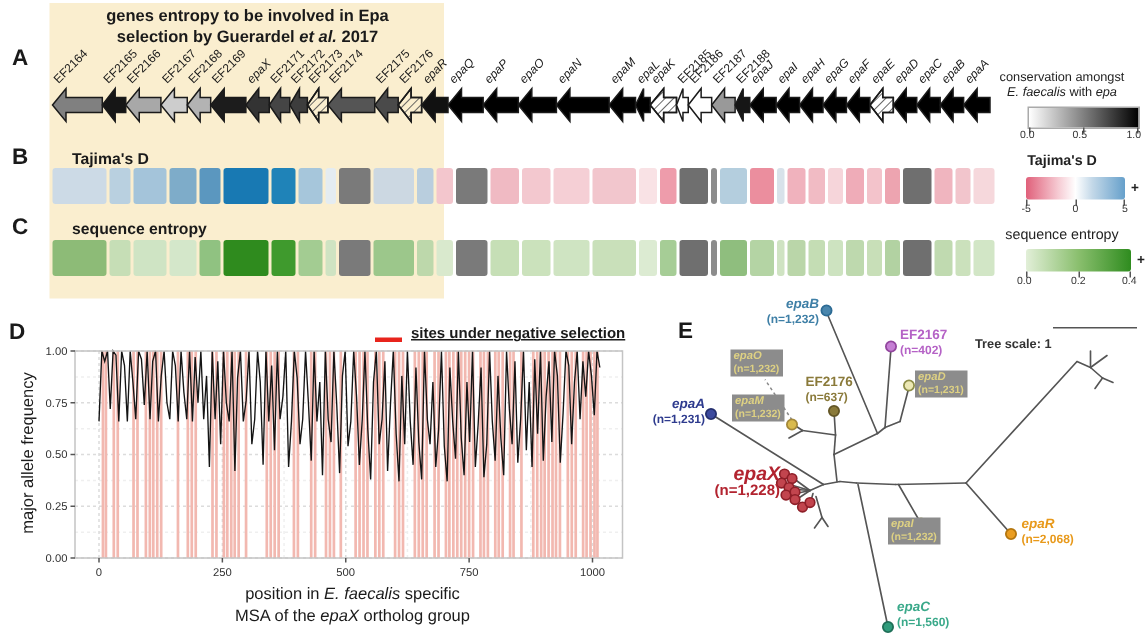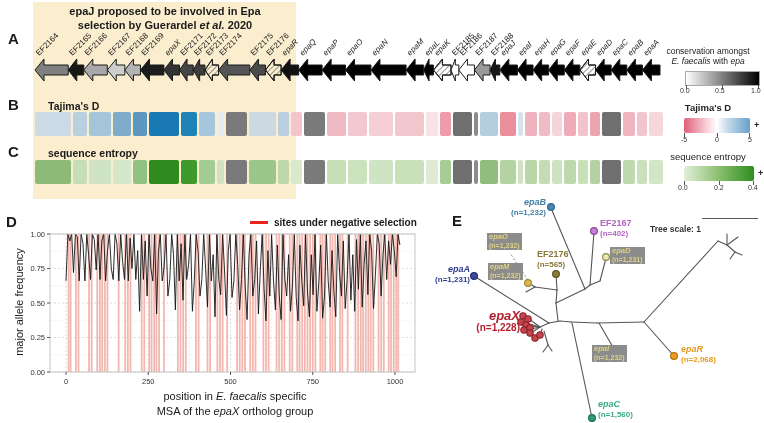--- a/index.html
+++ b/index.html
@@ -13,21 +13,21 @@
   .strip{left:35px;height:24px;display:flex;gap:2px;}
   .strip .blk{height:100%;border-radius:2px;}
   
   .leg-title{width:120px;text-align:center;font-size:8.5px;line-height:10px;color:#222;}
   .grad{height:13px;}
   .leg-ticks{width:120px;font-size:7px;color:#333;}
   .leg-ticks span{position:absolute;top:0;}
   .plus{font-size:9px;font-weight:bold;color:#222;}
   .tickmark{position:absolute;width:1px;height:4px;background:#555;top:13px;}
   
-  #d-legend{display:flex;align-items:center;gap:6px;font-size:10px;font-weight:bold;}
+  #d-legend{display:flex;align-items:flex-end;gap:6px;font-size:10px;font-weight:bold;text-decoration:underline;}
   #d-legend .dash{width:18px;height:3px;}
   #d-ylabel{width:170px;text-align:center;font-size:11px;transform:rotate(-90deg);}
   .d-xlabel{width:300px;text-align:center;font-size:11px;}
   
   #tree{left:440px;top:195px;width:324px;height:228px;}
   #tree svg{position:absolute;left:0;top:0;}
   .tip{position:absolute;font-size:9px;line-height:9.5px;font-weight:bold;white-space:nowrap;}
   .tip .tname.ital{font-style:italic;}
   .tip .tn{font-weight:bold;font-size:8px;}
   .tip.right{transform:translateX(-100%);text-align:right;}
@@ -40,22 +40,22 @@
   svg text{font-family:"Liberation Sans","DejaVu Sans",sans-serif;}
 </style>
 </head>
 <body>
 
 <div id="fig">
 
   <div id="cream" class="abs"></div>
 
   <div id="fig-title" class="abs">
-    <span>epaJ proposed to be involved in Epa</span><br>
-    <span>selection by Guerardel </span><i>et al.</i><span> 2020</span>
+    <span>genes entropy to be involved in Epa</span><br>
+    <span>selection by Guerardel </span><i>et al.</i><span> 2017</span>
   </div>
 
   <div class="abs panel-letter" style="left:8px;top:30px;">A</div>
   <div class="abs panel-letter" style="left:8px;top:96px;">B</div>
   <div class="abs panel-letter" style="left:8px;top:143px;">C</div>
   <div class="abs panel-letter" style="left:6px;top:213px;">D</div>
   <div class="abs panel-letter" style="left:452px;top:212px;">E</div>
 
   <svg id="gene-svg" class="abs" style="left:0;top:22px;" width="764" height="66">
     <defs>
@@ -458,21 +458,21 @@
         <circle cx="88" cy="88" r="3.4" fill="#d9ba4d" stroke="#a5893a" stroke-width="1.2"></circle>
         <circle cx="34" cy="81" r="3.4" fill="#3c4a9e" stroke="#242f6e" stroke-width="1.2"></circle>
         <circle cx="174" cy="154" r="3.4" fill="#ecefcc" stroke="#97974d" stroke-width="1.2"></circle>
         <circle cx="234" cy="161" r="3.4" fill="#ea9d20" stroke="#b3750d" stroke-width="1.2"></circle>
         <circle cx="152" cy="223" r="3.4" fill="#309c7c" stroke="#1e6e57" stroke-width="1.2"></circle>
       </svg>
     <div id="tree-tips">
         <div class="tip right" style="left: 106px; top: 3px; color: rgb(62, 127, 166);"><span class="tname ital">epaB</span><br><span class="tn">(n=1,232)</span></div>
         <div class="tip" style="left: 160px; top: 24px; color: rgb(181, 98, 198);"><span class="tname">EF2167</span><br><span class="tn">(n=402)</span></div>
         <div class="tip boxed" style="left: 47px; top: 38px; color: rgb(222, 209, 131);"><span class="tname ital">epaO</span><br><span class="tn">(n=1,232)</span></div>
-        <div class="tip" style="left: 97px; top: 55px; color: rgb(138, 122, 58);"><span class="tname">EF2176</span><br><span class="tn">(n=565)</span></div>
+        <div class="tip" style="left: 97px; top: 55px; color: rgb(138, 122, 58);"><span class="tname">EF2176</span><br><span class="tn">(n=637)</span></div>
         <div class="tip boxed" style="left: 170px; top: 52px; color: rgb(222, 209, 131);"><span class="tname ital">epaD</span><br><span class="tn">(n=1,231)</span></div>
         <div class="tip boxed" style="left: 48px; top: 68px; color: rgb(222, 209, 131);"><span class="tname ital">epaM</span><br><span class="tn">(n=1,232)</span></div>
         <div class="tip right" style="left: 30px; top: 70px; color: rgb(46, 59, 142);"><span class="tname ital">epaA</span><br><span class="tn">(n=1,231)</span></div>
         <div class="tip right epax" style="left: 80px; top: 114px; color: rgb(178, 35, 47);"><span class="tname ital">epaX</span><br><span class="tn">(n=1,228)</span></div>
         <div class="tip boxed" style="left: 152px; top: 150px; color: rgb(222, 209, 131);"><span class="tname ital">epaI</span><br><span class="tn">(n=1,232)</span></div>
         <div class="tip" style="left: 241px; top: 150px; color: rgb(232, 153, 26);"><span class="tname ital">epaR</span><br><span class="tn">(n=2,068)</span></div>
         <div class="tip" style="left: 158px; top: 205px; color: rgb(58, 169, 138);"><span class="tname ital">epaC</span><br><span class="tn">(n=1,560)</span></div>
       </div>
     <div id="tree-scale" style="left:210px;top:29px;">Tree scale: 1</div>
     <div id="tree-scale-line" style="left:262px;top:23px;"></div>

